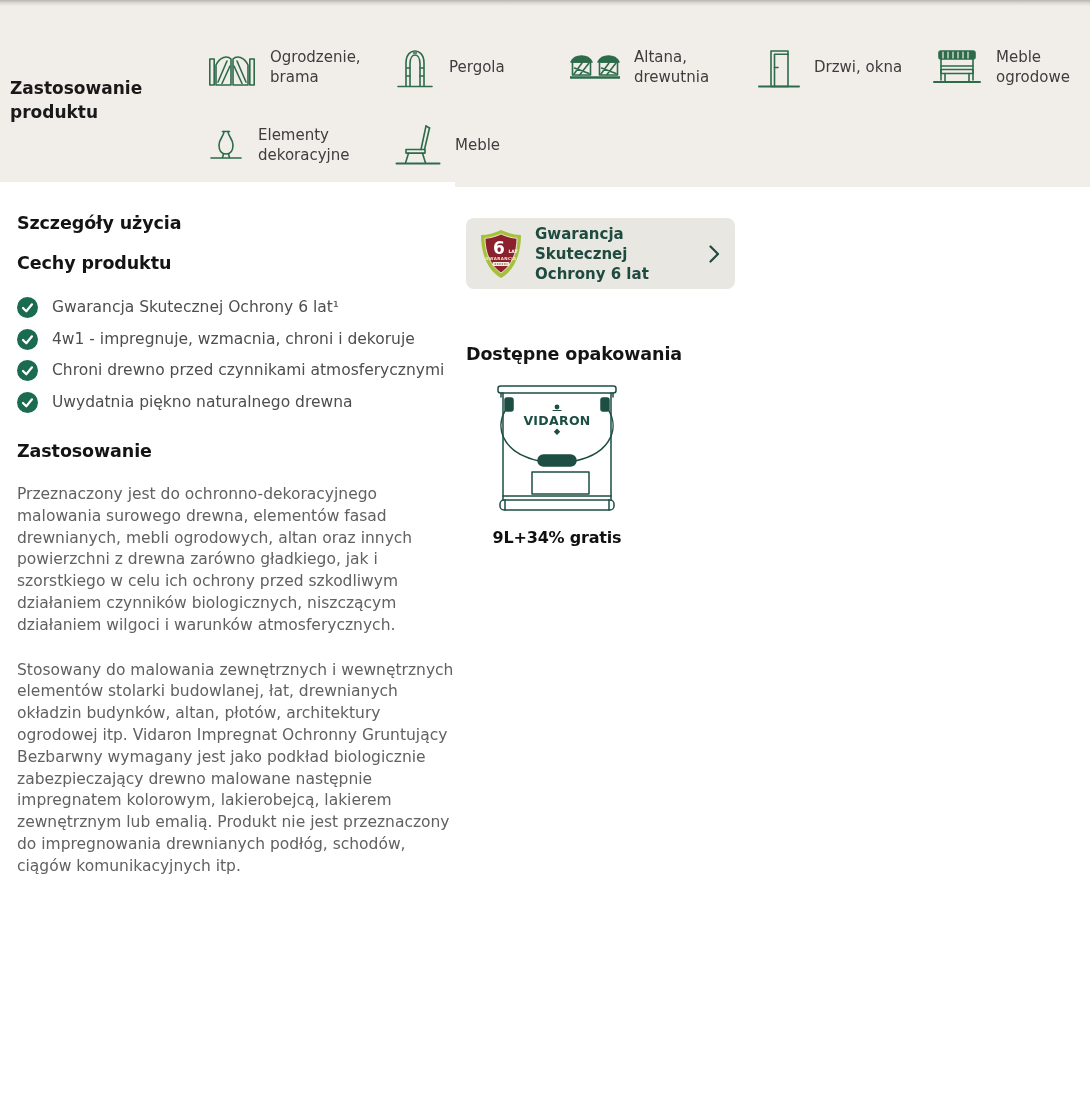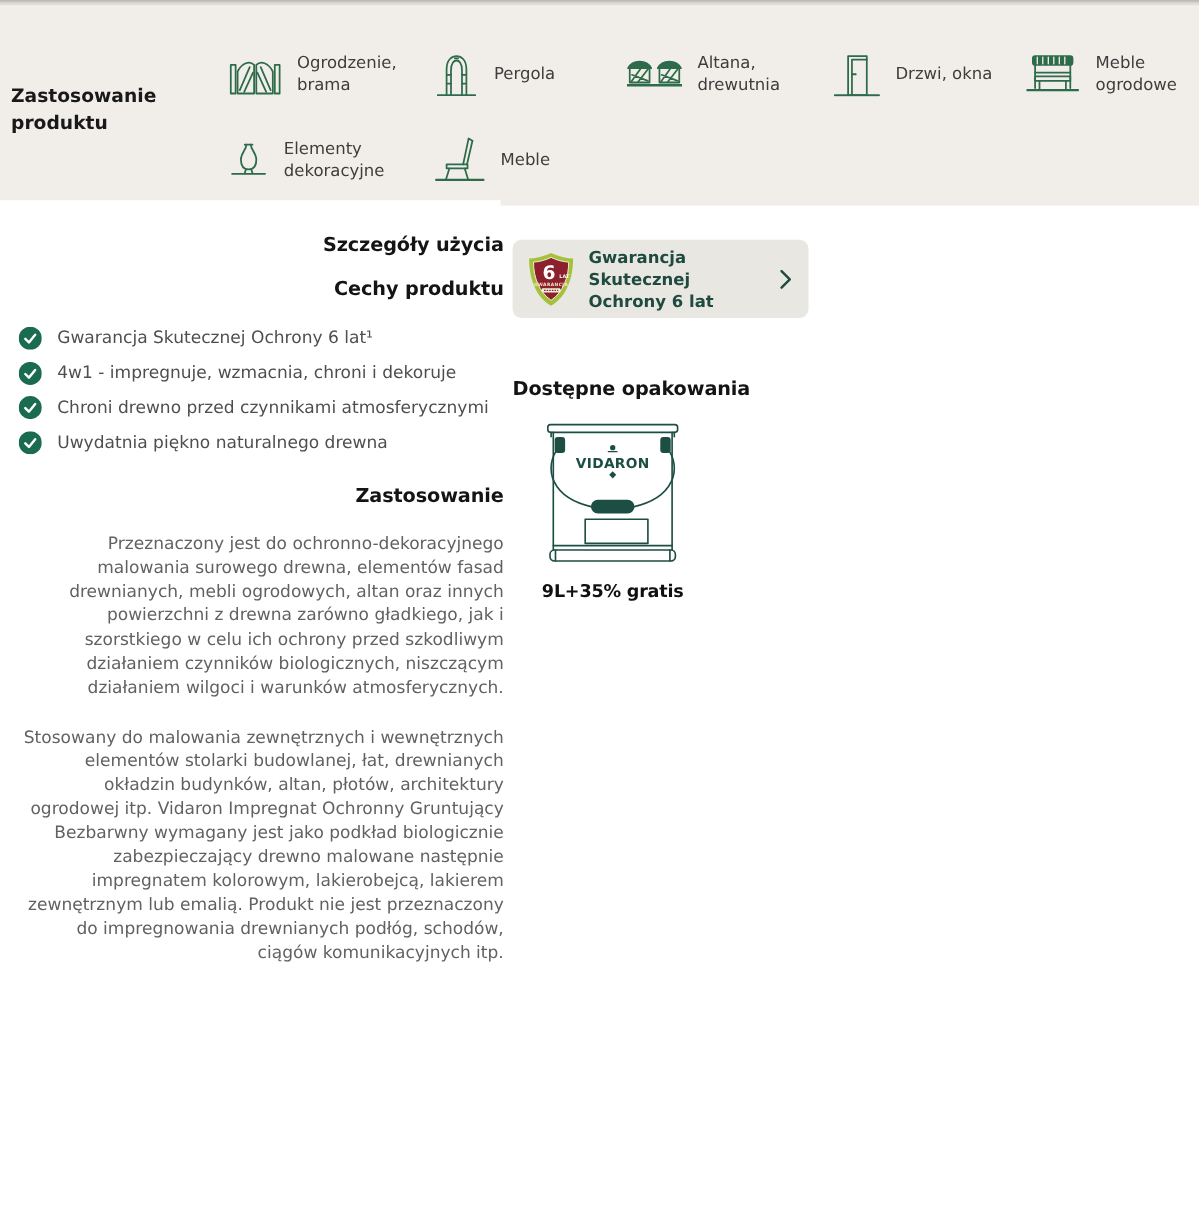--- a/index.html
+++ b/index.html
@@ -15,21 +15,21 @@
   .left-panel-cover { position:absolute; top:182px; left:0; width:455px; height:6px; background:#ffffff; }
   .band-title { position:absolute; left:10px; top:77px; width:170px;
     font-size:17px; font-weight:700; color:#191919; line-height:23.5px; }
   .app-grid { position:absolute; left:208px; top:28px; display:grid;
     grid-template-columns:187px 175px 188px 174px 158px; grid-auto-rows:78px; }
   .app-item { display:flex; align-items:center; gap:14px; }
   .app-icon { flex:0 0 auto; display:flex; align-items:center; }
   .app-icon svg { stroke:#2d6b4a; fill:none; stroke-width:1.6; stroke-linecap:round; stroke-linejoin:round; }
   .app-label { font-size:15px; color:#3d3d3d; line-height:20px; max-width:102px; }
   
-  .left-col { position:absolute; left:17px; top:187px; width:441px;text-align:right; }
+  .left-col { position:absolute; left:17px; top:187px; width:441px; }
   .section-title { font-size:17.5px; font-weight:700; color:#141414; letter-spacing:-0.1px; }
   #details-title { margin-top:26px; }
   .details { margin-top:18px; font-size:15.5px; line-height:21.6px; color:#818181; }
   #features-title { margin-top:20px; }
   .features { margin-top:24px; list-style:none; }
   .feature { display:flex; gap:14px; margin-bottom:10px; font-size:15.5px; line-height:21.5px; color:#4e4e4e; }
   .feature .check { flex:0 0 21px; height:21px; }
   #application-title { margin-top:28px; }
   .para { margin-top:23px; font-size:15.5px; line-height:21.8px; color:#616161; }
   
@@ -241,16 +241,16 @@
         <path d="M22,21 C5,42 15,69 52,77"></path>
         <path d="M118,21 C135,42 125,69 88,77"></path>
         <rect x="51" y="71" width="38" height="11" rx="5.5" fill="#1d4e43"></rect>
         <rect x="45" y="88" width="57" height="22"></rect>
         <circle cx="70" cy="23" r="2.4" fill="#1d4e43" stroke="none"></circle>
         <path d="M66,26.5 h8" stroke-width="1.2"></path>
         <text x="70" y="41" font-size="12.5" font-weight="bold" fill="#1d4e43" stroke="none" text-anchor="middle" letter-spacing="0.3" font-family="DejaVu Sans, sans-serif">VIDARON</text>
         <path d="M70,44.5 l3.2,3.2 -3.2,3.2 -3.2,-3.2 z" fill="#1d4e43" stroke="none"></path>
       </svg>
     </span>
-    <div class="package-caption">9L+35% gratis</div>
+    <div class="package-caption">9L+34% gratis</div>
   </div>
 
 </aside>
 
 </body></html>

